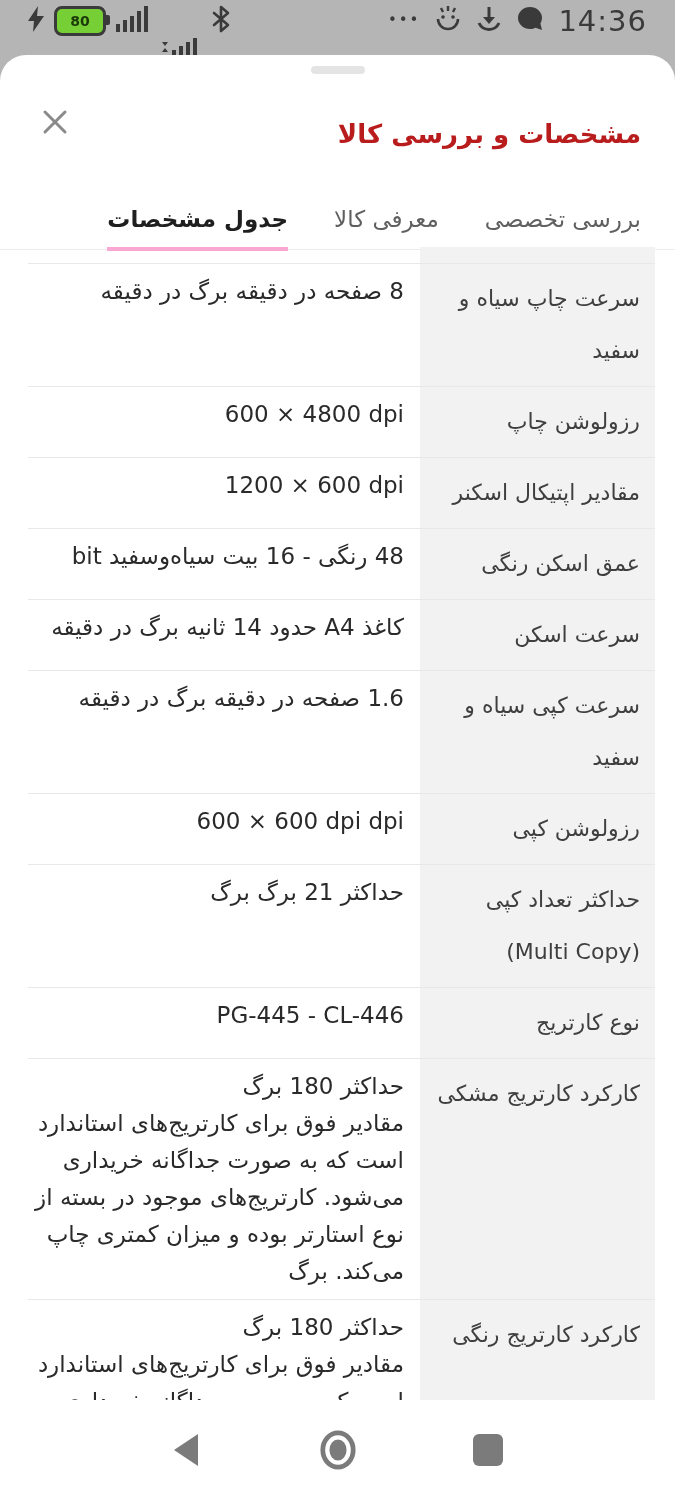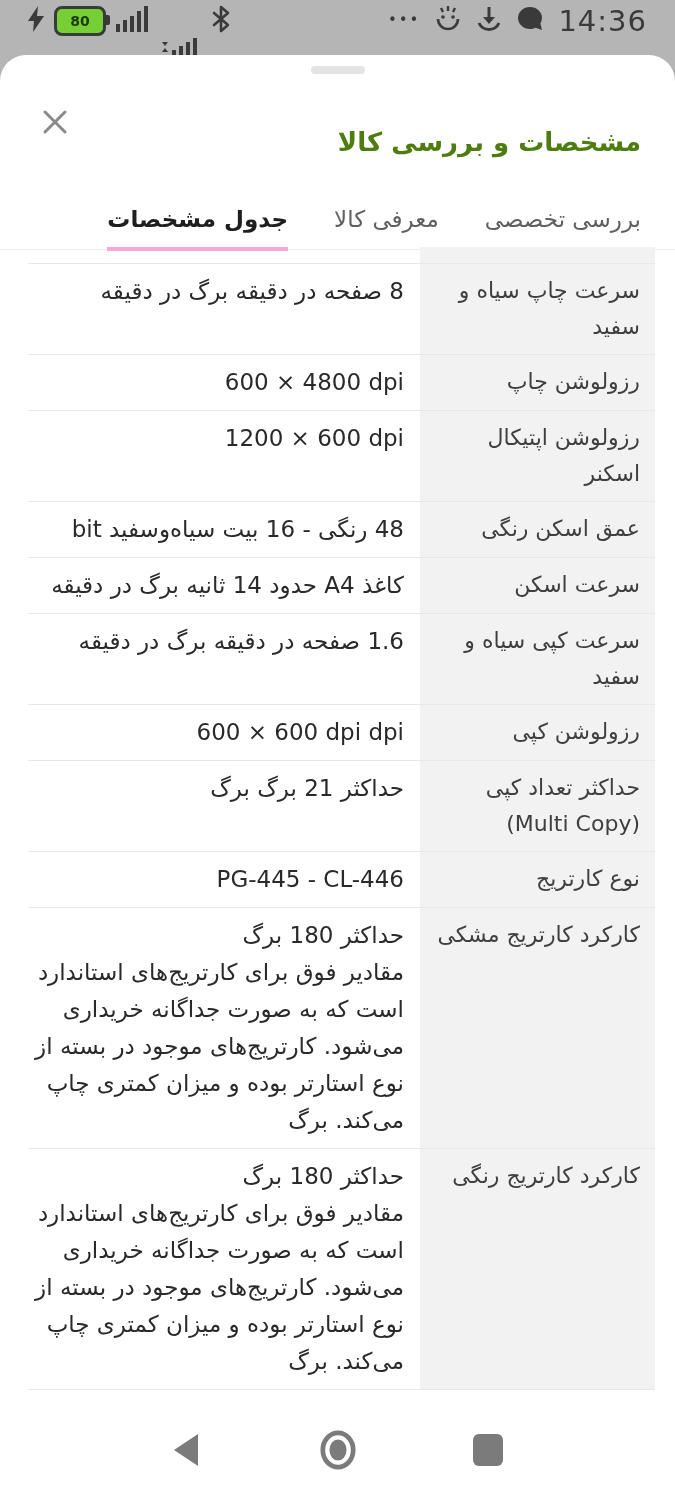--- a/index.html
+++ b/index.html
@@ -21,34 +21,34 @@
   .sig4g{position:relative;display:flex;flex-direction:column;align-items:flex-start;line-height:1;gap:40px;}
   .sig4g .nl{font-size:12px;font-weight:bold;color:#3a3a3a;margin-left:2px;}
   .dots{font-size:24px;letter-spacing:2px;color:#3a3a3a;line-height:0.5;}
   .time{font-size:29px;color:#3a3a3a;letter-spacing:1px;}
   
   .sheet{position:absolute;top:55px;left:0;right:0;bottom:0;background:#ffffff;
     border-radius:26px 26px 0 0;}
   .handle{position:absolute;top:11px;left:50%;transform:translateX(-50%);
     width:54px;height:8px;border-radius:5px;background:#e4e4e4;}
   .sheet-header{position:absolute;top:0;left:0;right:0;height:125px;}
-  .sheet-title{position:absolute;top:72px;right:34px;font-size:26px;font-weight:bold;color:#4d7c0f;direction:rtl;}
+  .sheet-title{position:absolute;top:64px;right:34px;font-size:26px;font-weight:bold;color:#b91c1c;direction:rtl;}
   .close-btn{position:absolute;top:50px;left:38px;width:34px;height:34px;cursor:pointer;}
   
   .tab-bar{position:absolute;top:125px;left:0;right:0;height:70px;
     border-bottom:1px solid #ececec;direction:rtl;
     display:flex;align-items:flex-end;padding:0 34px;gap:46px;box-sizing:border-box;}
   .tab{font-size:23px;color:#5f5f5f;padding-bottom:17px;white-space:nowrap;cursor:pointer;}
   .tab.active{color:#1f1f1f;font-weight:bold;border-bottom:4px solid #f9a8d4;margin-bottom:-2px;padding-bottom:15px;}
   
   .spec-table{position:absolute;top:192px;left:28px;right:20px;}
   .spec-row{display:flex;direction:rtl;border-bottom:1px solid #e8e8e8;}
   .spec-row.partial{height:16px;}
   .spec-label{width:235px;box-sizing:border-box;background:#f2f2f2;
-    padding:9px 15px 9px 10px;font-size:22px;line-height:36px;color:#3f3f3f;text-align:right;}
+    padding:9px 15px 9px 10px;font-size:22px;line-height:52px;color:#3f3f3f;text-align:right;}
   .spec-value{flex:1;box-sizing:border-box;padding:9px 16px 9px 0;
     font-size:23px;line-height:37px;color:#2a2a2a;text-align:right;white-space:pre-line;}
   
   .nav-bar{position:absolute;left:0;right:0;bottom:0;height:100px;background:#ffffff;
     display:flex;align-items:center;justify-content:space-between;padding:0 168px;box-sizing:border-box;}
   .nav-icon{width:38px;height:38px;display:flex;align-items:center;justify-content:center;cursor:pointer;}
 </style>
 </head>
 <body>
 
@@ -143,21 +143,21 @@
     </div>
   <div class="spec-row">
         <div class="spec-label" dir="rtl">سرعت چاپ سیاه و سفید</div>
         <div class="spec-value" dir="auto">8 صفحه در دقیقه برگ در دقیقه</div>
       </div>
       <div class="spec-row">
         <div class="spec-label" dir="rtl">رزولوشن چاپ</div>
         <div class="spec-value" dir="auto">600 × 4800 dpi</div>
       </div>
       <div class="spec-row">
-        <div class="spec-label" dir="rtl">رزولوشن اپتیکال اسکنر</div>
+        <div class="spec-label" dir="rtl">مقادیر اپتیکال اسکنر</div>
         <div class="spec-value" dir="auto">1200 × 600 dpi</div>
       </div>
       <div class="spec-row">
         <div class="spec-label" dir="rtl">عمق اسکن رنگی</div>
         <div class="spec-value" dir="auto">48 رنگی - 16 بیت سیاه‌وسفید bit</div>
       </div>
       <div class="spec-row">
         <div class="spec-label" dir="rtl">سرعت اسکن</div>
         <div class="spec-value" dir="auto">کاغذ A4 حدود 14 ثانیه برگ در دقیقه</div>
       </div>

